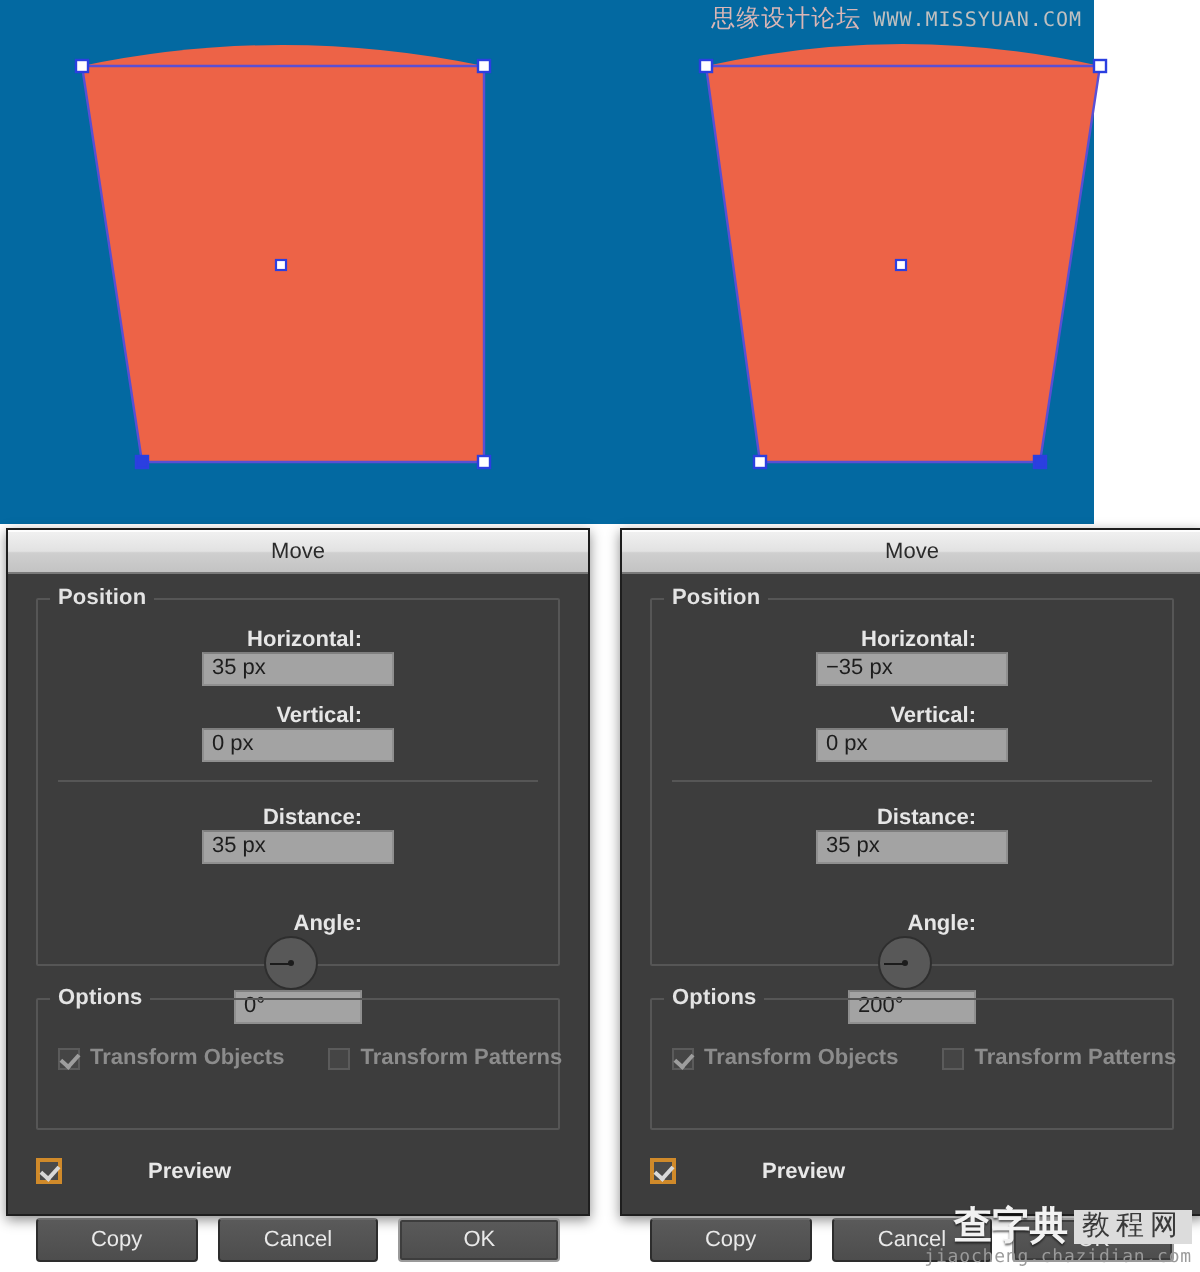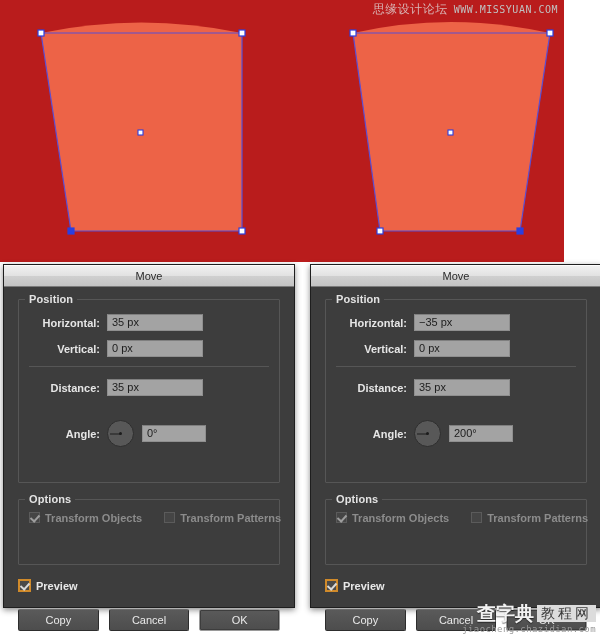--- a/index.html
+++ b/index.html
@@ -14,22 +14,21 @@
     overflow: hidden;
     font-family: "Liberation Sans", sans-serif;
   }
 
   
   #canvas-area {
     position: absolute;
     left: 0; top: 0;
     width: 547px;
     height: 262px;
-    background: #b91c1c;
-    padding-left: 17px;
+    background: #0369a1;
   }
 
   .artboard-shape {
     position: absolute;
     top: 0;
     width: 300px;
     height: 262px;
   }
   #shape-left  { left: 0; }
   #shape-right { left: 300px; }
@@ -153,20 +152,21 @@
     letter-spacing: 0.1px;
   }
 
   #group-position-left, #group-position-right { height: 156px; padding-top: 14px; }
   #group-options-left, #group-options-right { height: 40px; padding-top: 12px; margin-top: 16px; }
 
   .field-row {
     display: flex;
     align-items: center;
     margin-bottom: 9px;
+    flex-direction: column;
   }
   .field-label {
     width: 78px;
     text-align: right;
     padding-right: 7px;
     font-size: 11px;
     font-weight: bold;
     color: #e6e6e6;
     box-sizing: border-box;
     white-space: nowrap;
@@ -227,22 +227,23 @@
   }
 
   
   .check-row {
     display: flex;
     align-items: center;
     gap: 22px;
   }
   .check-item {
     display: flex;
-    align-items: flex-start;
+    align-items: center;
     gap: 5px;
+    margin-top: 11px;
   }
   .cb {
     width: 11px;
     height: 11px;
     box-sizing: border-box;
     border: 1px solid #6e6e6e;
     background: #4a4a4a;
     position: relative;
     flex: 0 0 auto;
   }
@@ -286,20 +287,21 @@
   .cb-focus .cb {
     width: 100%;
     height: 100%;
     border: none;
     background: transparent;
   }
   .preview-label {
     font-size: 11px;
     font-weight: bold;
     color: #e8e8e8;
+    margin-left: 38px;
   }
 
   
   .button-row {
     display: flex;
     gap: 10px;
     margin-top: 17px;
   }
   .dlg-button {
     width: 84px;

